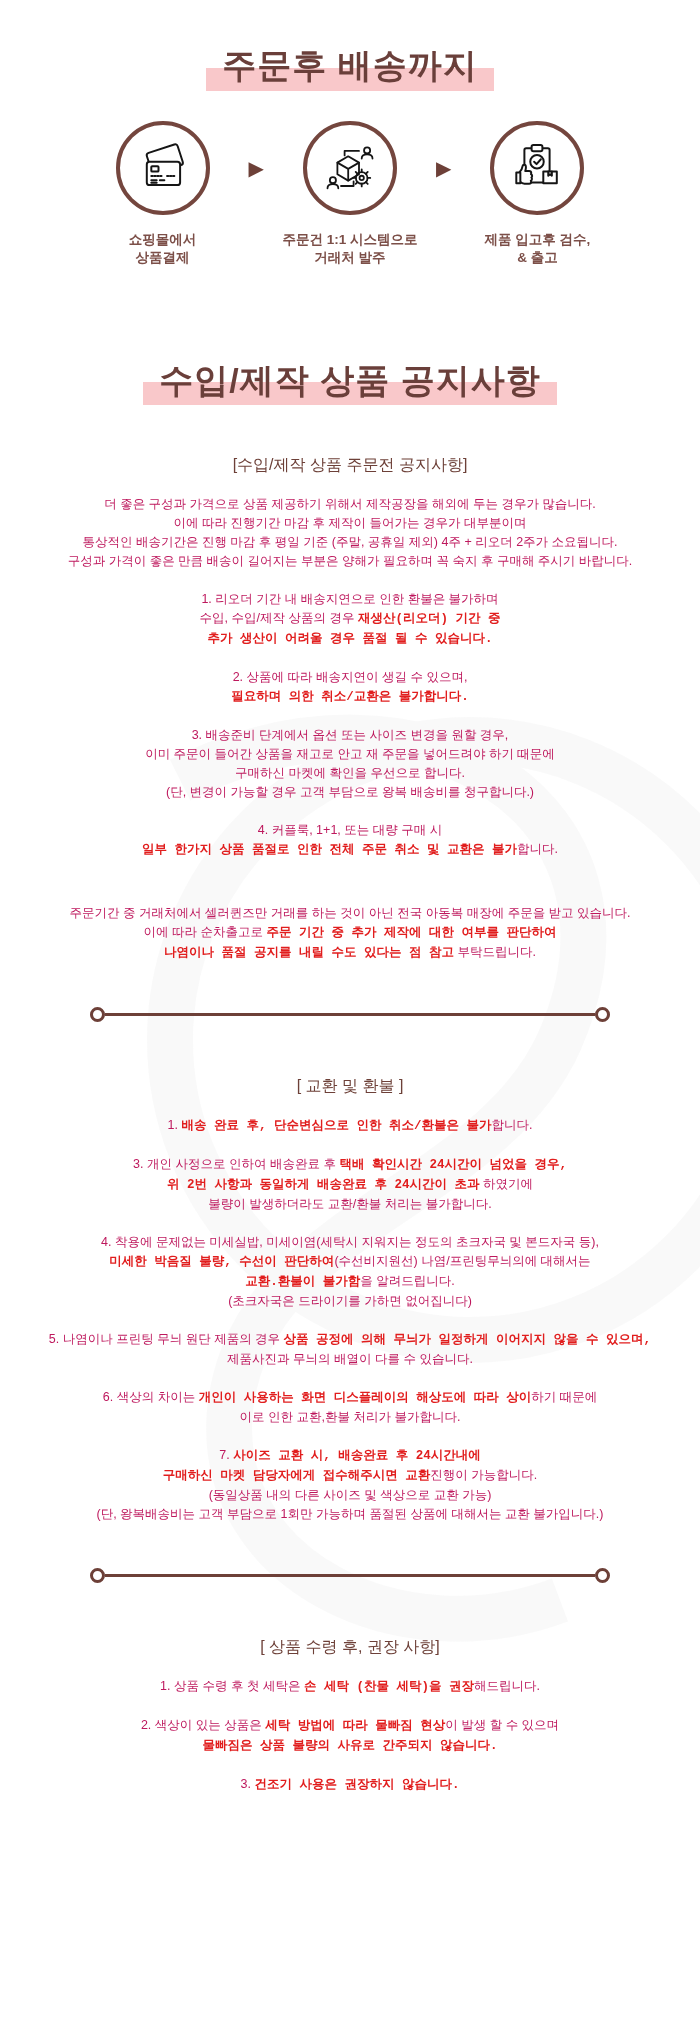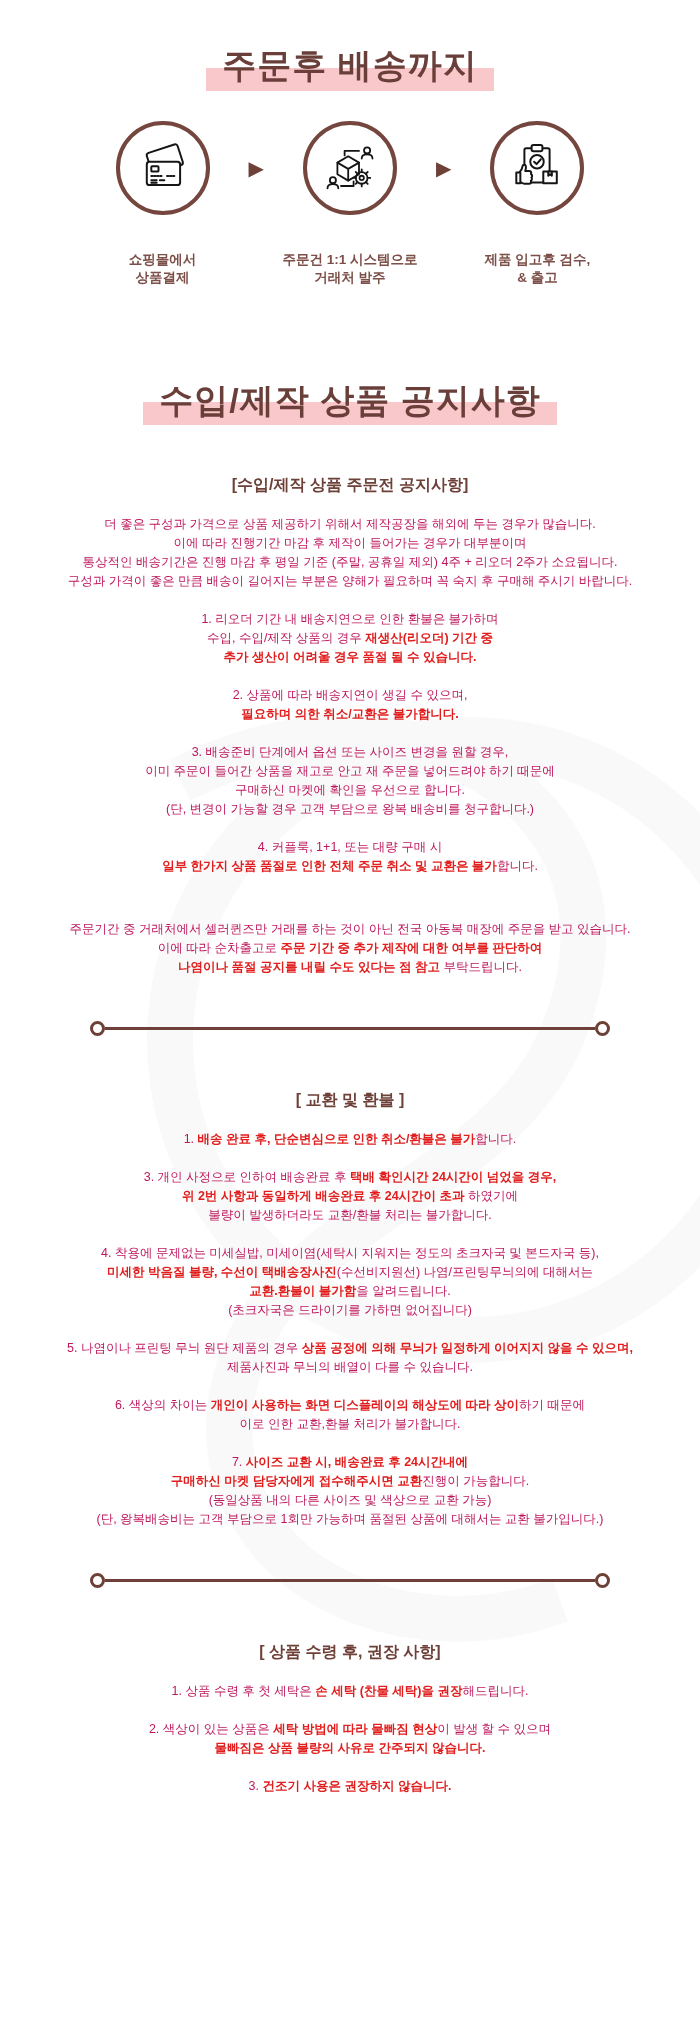--- a/index.html
+++ b/index.html
@@ -17,45 +17,45 @@
     position:relative; z-index:0; display:inline-block;
     font-size:34px; font-weight:800; letter-spacing:1px;
     color:#6a3f3a; padding:0 6px; line-height:1.25;text-align:right;
   }
   .big-title::after{
     content:""; position:absolute; left:-10px; right:-10px; bottom:-4px;
     height:23px; background:#f9c8ca; z-index:-1;
   }
   
   .process{display:flex; align-items:flex-start; justify-content:center; margin-top:34px;}
-  .step{width:172px; display:flex; flex-direction:column; align-items:center;gap:20px;}
+  .step{width:172px; display:flex; flex-direction:column; align-items:center;}
   .circle{
     width:86px; height:86px; border:4px solid #74463e; border-radius:50%;
     background:#fff; display:flex; align-items:center; justify-content:center;
   }
   .step-label{
     margin-top:16px; text-align:center; color:#7c4f48;
     font-size:13.5px; font-weight:bold; line-height:18px;
   }
   .arrow{color:#6d4038; font-size:20px; margin-top:37px; line-height:1;}
   
   .notice-title-wrap{margin-top:92px; text-align:center;}
   
   .sections{padding-bottom:60px;}
   .sec-heading{
-    color:#6d4038; font-weight:bold; font-size:16px; text-align:center;
+    color:#6d4038; font-weight:normal; font-size:16px; text-align:center;
     margin:54px 0 14px;
   }
   .block{
     font-size:12.5px; line-height:19px; text-align:center;
     margin:19px auto; width:660px;
   }
   .gap-lg{margin-top:44px;}
   .seg-g{color:#be185d;}
-  .seg-r{color:#e11d1d; font-weight:bold;}
+  .seg-r{color:#e11d1d; font-weight:bold;font-family:Liberation Mono, monospace;}
   .divider{display:flex; align-items:center; width:520px; margin:44px auto 0;}
   .divider .dot{
     width:9px; height:9px; border:3px solid #6d4038; border-radius:50%;
     background:#fff; flex:0 0 auto;
   }
   .divider .line{flex:1; height:3px; background:#6d4038;}
   svg.icon{display:block;}
 </style>
 </head>
 <body>
@@ -159,21 +159,21 @@
       </section>
       <div class="divider">
         <span class="dot"></span>
         <span class="line"></span>
         <span class="dot"></span>
       </div>
       <section>
         <p class="sec-heading">[ 교환 및 환불 ]</p>
         <p class="block"><span class="seg-g">1. </span><span class="seg-r">배송 완료 후, 단순변심으로 인한 취소/환불은 불가</span><span class="seg-g">합니다.</span></p>
         <p class="block"><span class="seg-g">3. 개인 사정으로 인하여 배송완료 후 </span><span class="seg-r">택배 확인시간 24시간이 넘었을 경우,</span><br><span class="seg-r">위 2번 사항과 동일하게 배송완료 후 24시간이 초과</span><span class="seg-g"> 하였기에</span><br><span class="seg-g">불량이 발생하더라도 교환/환불 처리는 불가합니다.</span></p>
-        <p class="block"><span class="seg-g">4. 착용에 문제없는 미세실밥, 미세이염(세탁시 지워지는 정도의 초크자국 및 본드자국 등),</span><br><span class="seg-r">미세한 박음질 불량, 수선이 택배송장사진</span><span class="seg-g">(수선비지원선) 나염/프린팅무늬의에 대해서는</span><br><span class="seg-r">교환.환불이 불가함</span><span class="seg-g">을 알려드립니다.</span><br><span class="seg-g">(초크자국은 드라이기를 가하면 없어집니다)</span></p>
+        <p class="block"><span class="seg-g">4. 착용에 문제없는 미세실밥, 미세이염(세탁시 지워지는 정도의 초크자국 및 본드자국 등),</span><br><span class="seg-r">미세한 박음질 불량, 수선이 판단하여</span><span class="seg-g">(수선비지원선) 나염/프린팅무늬의에 대해서는</span><br><span class="seg-r">교환.환불이 불가함</span><span class="seg-g">을 알려드립니다.</span><br><span class="seg-g">(초크자국은 드라이기를 가하면 없어집니다)</span></p>
         <p class="block"><span class="seg-g">5. 나염이나 프린팅 무늬 원단 제품의 경우 </span><span class="seg-r">상품 공정에 의해 무늬가 일정하게 이어지지 않을 수 있으며,</span><br><span class="seg-g">제품사진과 무늬의 배열이 다를 수 있습니다.</span></p>
         <p class="block"><span class="seg-g">6. 색상의 차이는 </span><span class="seg-r">개인이 사용하는 화면 디스플레이의 해상도에 따라 상이</span><span class="seg-g">하기 때문에</span><br><span class="seg-g">이로 인한 교환,환불 처리가 불가합니다.</span></p>
         <p class="block"><span class="seg-g">7. </span><span class="seg-r">사이즈 교환 시, 배송완료 후 24시간내에</span><br><span class="seg-r">구매하신 마켓 담당자에게 접수해주시면 교환</span><span class="seg-g">진행이 가능합니다.</span><br><span class="seg-g">(동일상품 내의 다른 사이즈 및 색상으로 교환 가능)</span><br><span class="seg-g">(단, 왕복배송비는 고객 부담으로 1회만 가능하며 품절된 상품에 대해서는 교환 불가입니다.)</span></p>
       </section>
       <div class="divider">
         <span class="dot"></span>
         <span class="line"></span>
         <span class="dot"></span>
       </div>
       <section>

